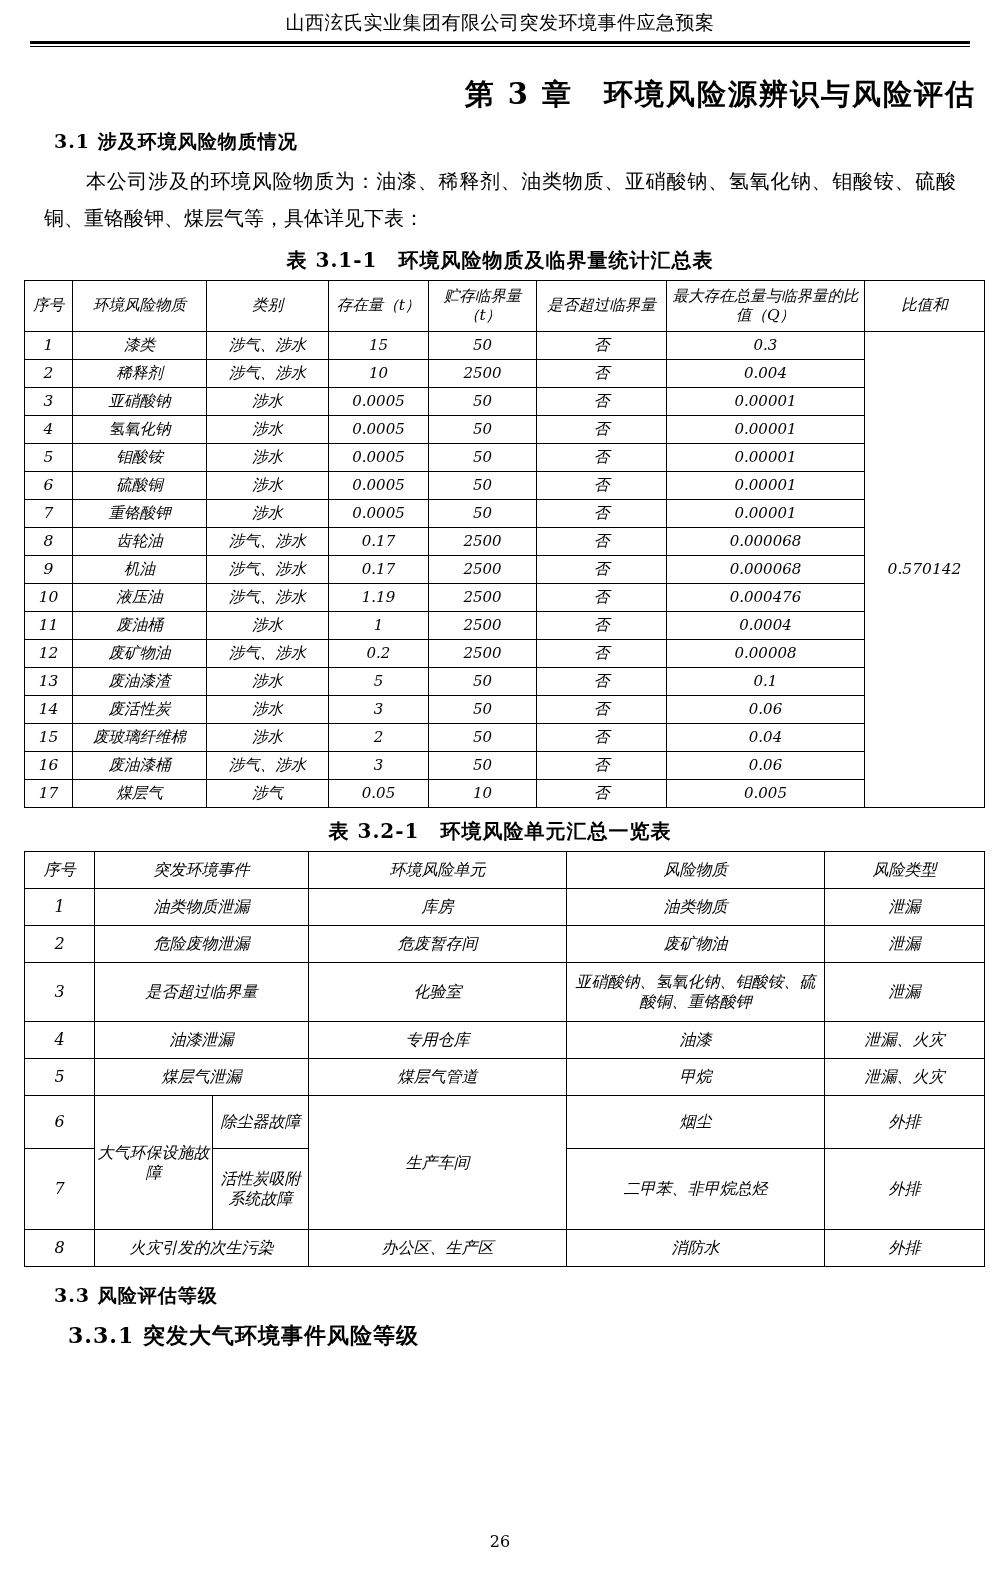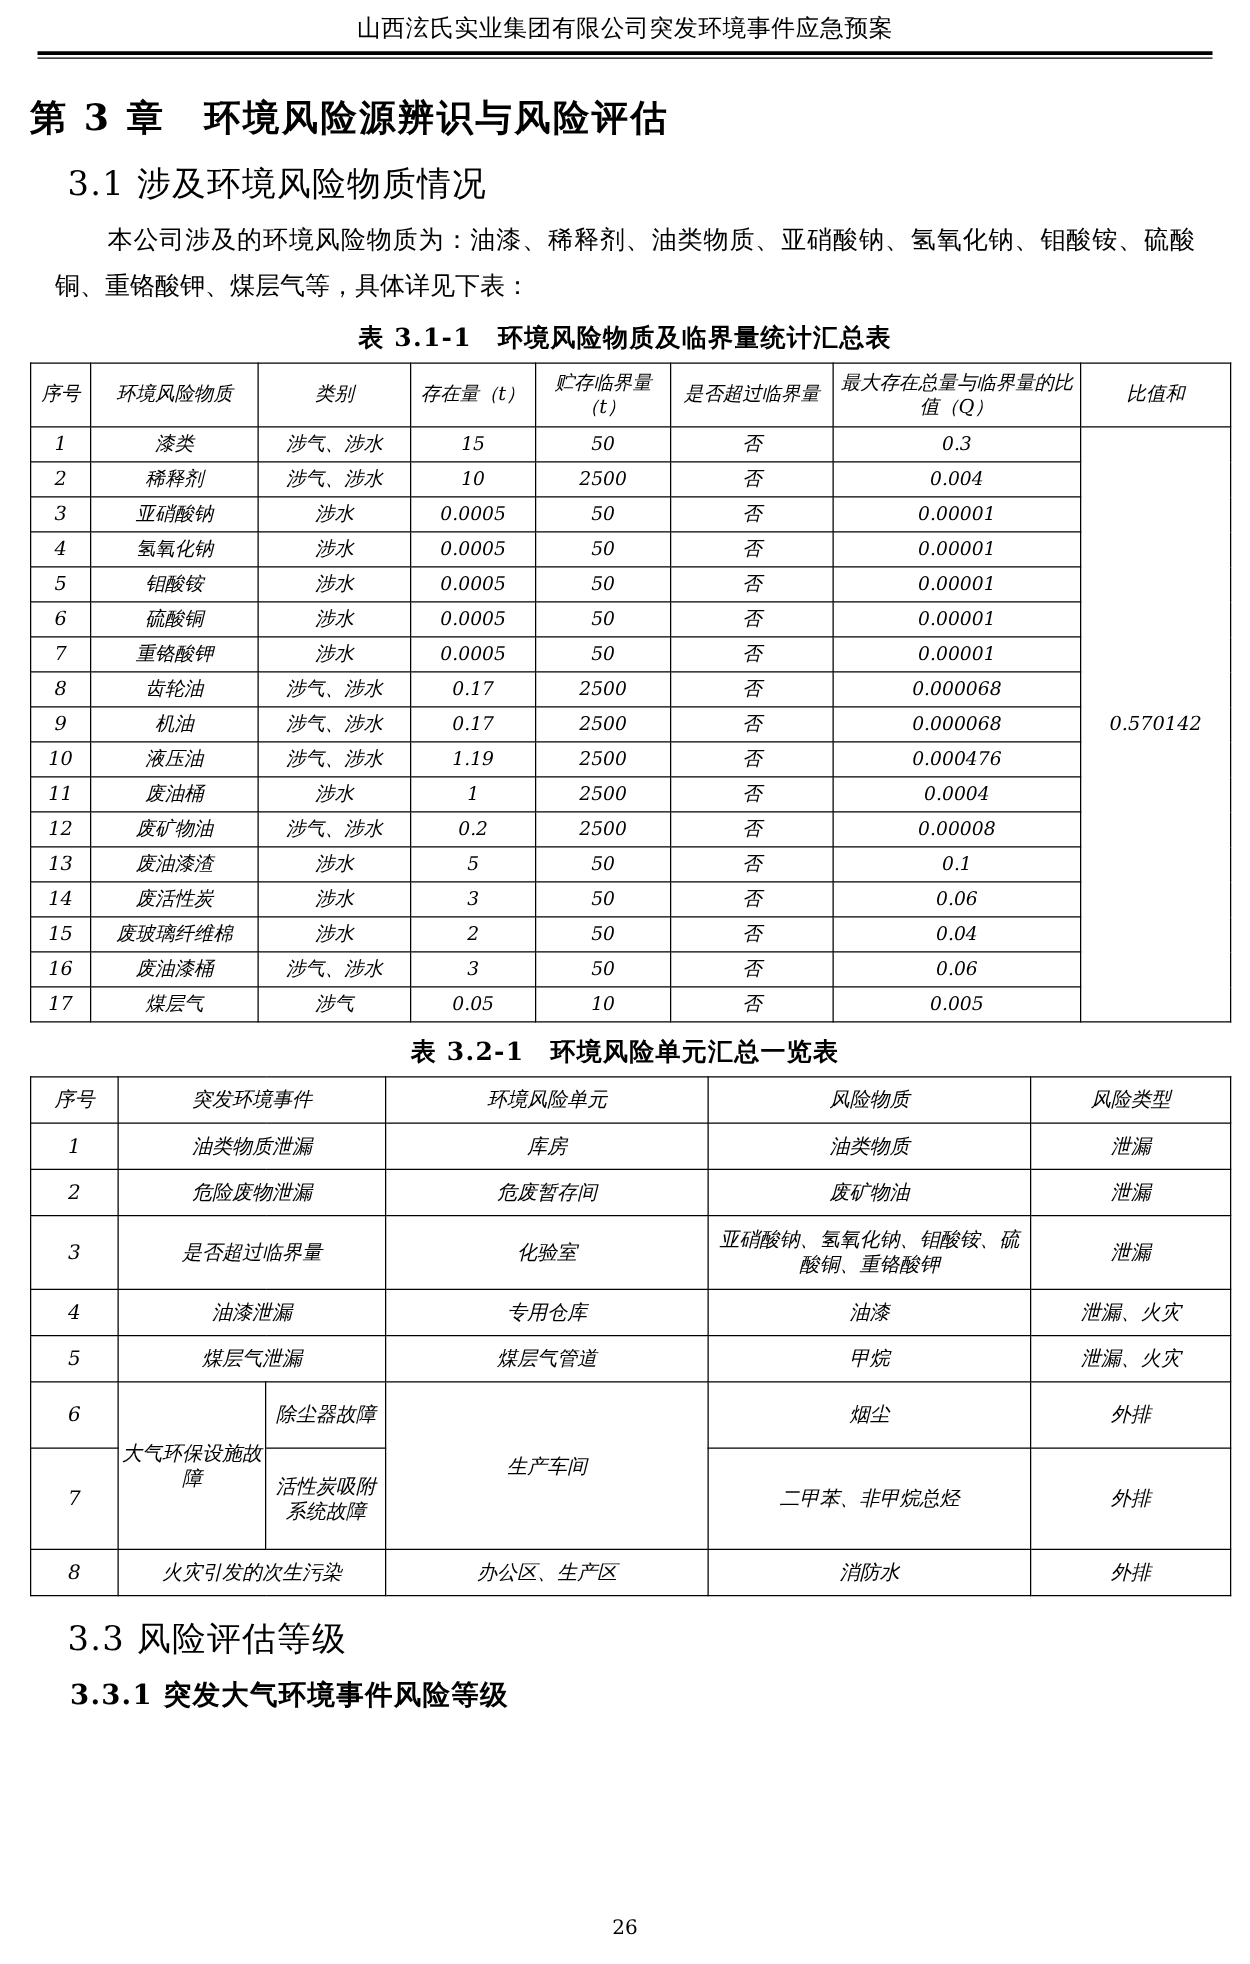--- a/index.html
+++ b/index.html
@@ -31,36 +31,36 @@
   .header-rule {
     margin-top: 5px;
     border-top: 3px solid #000;
     border-bottom: 1px solid #000;
     height: 2px;
     width: 940px;
     margin-left: auto;
     margin-right: auto;
   }
   h1.chapter {
-    text-align: left;
+    text-align: right;
     font-size: 29px;
     font-weight: bold;
     margin: 28px 0 14px 0;
     letter-spacing: 2px;
   }
   h2.sec {
-    font-size: 27px;
-    font-weight: normal;
+    font-size: 19px;
+    font-weight: bold;
     margin: 10px 0 8px 30px;
     letter-spacing: 1px;
   }
   h3.subsec {
     font-size: 22px;
     font-weight: bold;
-    margin: 12px 0 8px 32px;
+    margin: 12px 0 8px 44px;
     letter-spacing: 1px;
   }
   p.body-text {
     font-size: 20px;
     line-height: 1.85;
     margin: 4px 20px 6px 20px;
     text-indent: 2.1em;
     text-align: justify;
   }
   .table-title {

